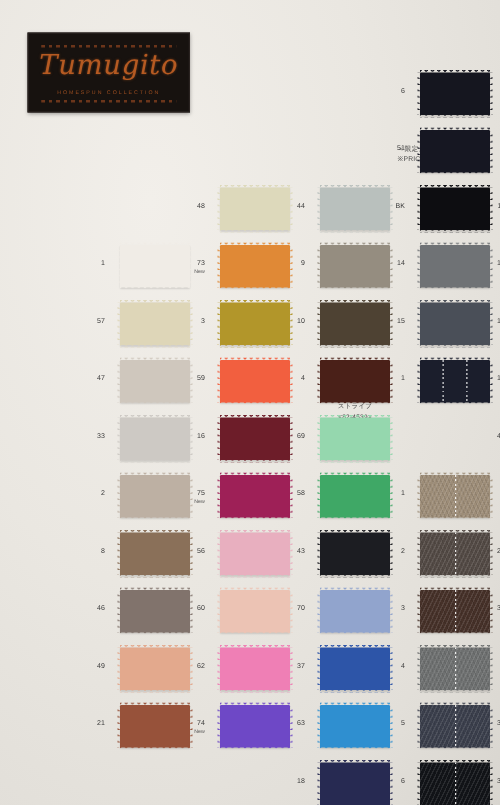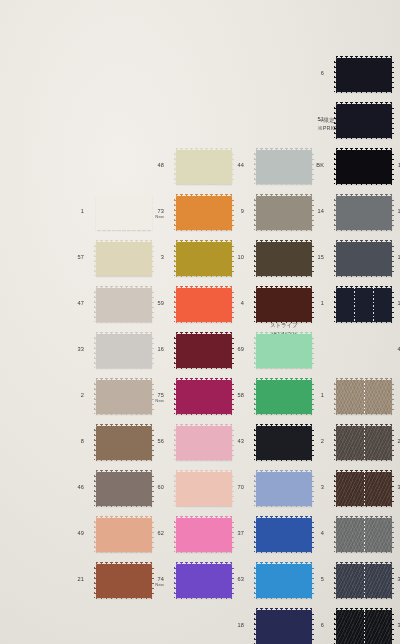--- a/index.html
+++ b/index.html
@@ -123,20 +123,26 @@
     background:repeating-linear-gradient(180deg, rgba(255,255,255,.85) 0 1.5px, transparent 1.5px 3.5px);
   }
 </style>
 </head>
 <body>
 
 <div id="paper"></div>
 
 <div id="sheet">
 
+  <div class="brand-label">
+    <div class="brand-rule top"></div>
+    <div class="brand-script">Tumugito</div>
+    <div class="brand-sub">HOMESPUN COLLECTION</div>
+    <div class="brand-rule bot"></div>
+  </div>
 
   <div class="notice">
     <div>＜限定カラー＞</div>
     <div>※PRICE DOWN</div>
   </div>
 
   <div class="cap" style="left:256px;top:262px;width:56px;">&lt;82-4552&gt;</div>
   <div class="cap" style="left:256px;top:322px;width:56px;">ストライプ</div>
   <div class="cap" style="left:256px;top:331px;width:56px;">&lt;82-4539&gt;</div>
 

